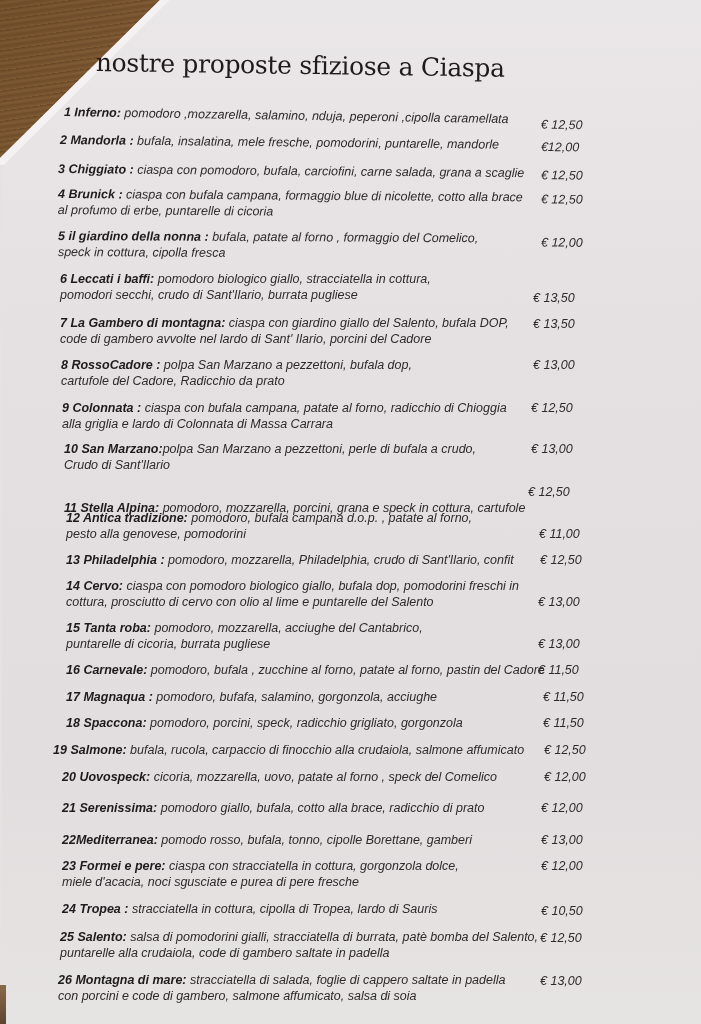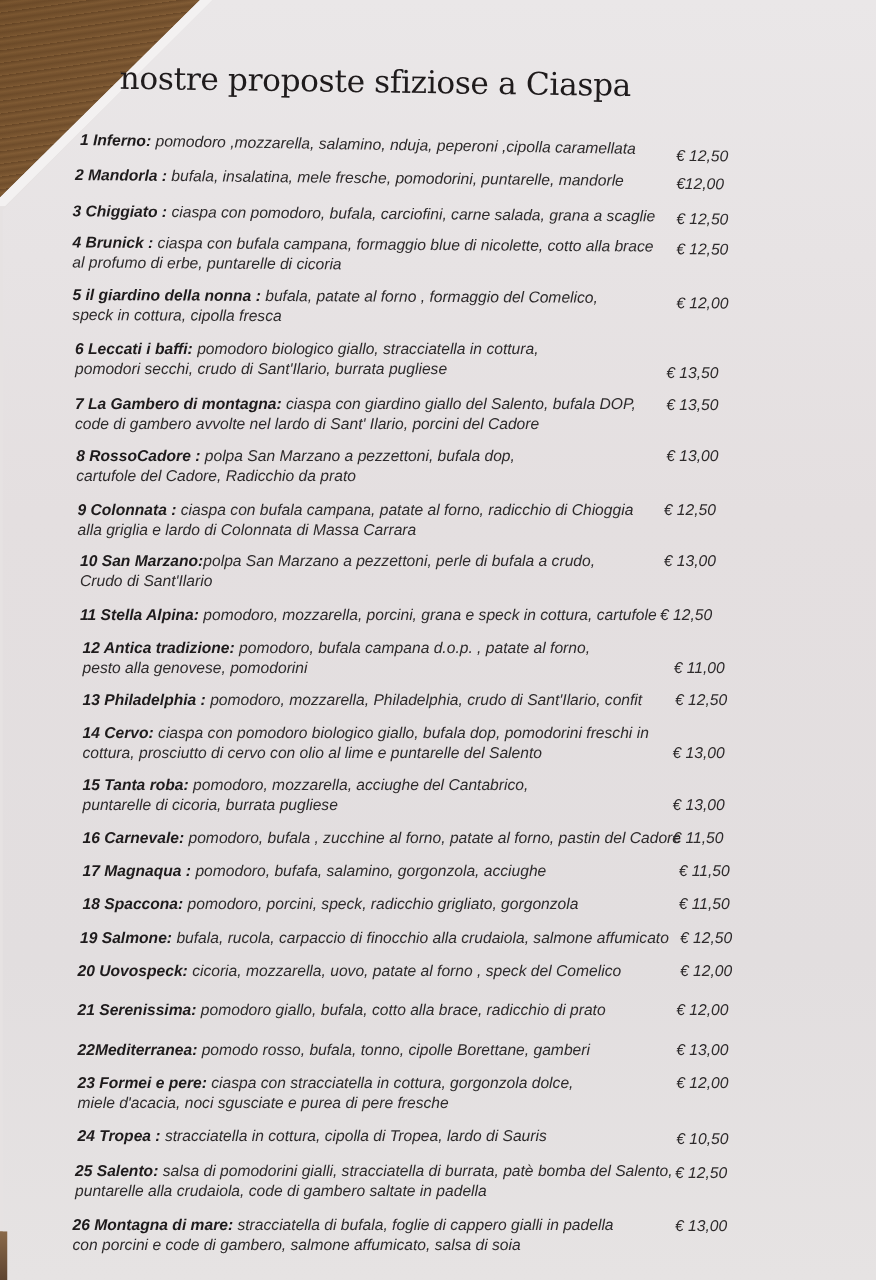--- a/index.html
+++ b/index.html
@@ -117,21 +117,21 @@
     <span class="price" style="left:531px; top:0px;">€ 12,50</span>
   </div>
 
   <div class="item" style="top:441px;">
     <span class="text" style="left:64px;"><span class="name">10 San Marzano:</span><span class="desc">polpa San Marzano a pezzettoni, perle di bufala a crudo,</span></span>
     <span class="line2" style="left:64px; top:16px;">Crudo di Sant'Ilario</span>
     <span class="price" style="left:531px; top:0px;">€ 13,00</span>
   </div>
 
   <div class="item" style="top:484px;">
-    <span class="text" style="left:64px;"><span class="name">11 Stella Alpina:</span><span class="desc"> pomodoro, mozzarella, porcini, grana e speck in cottura, cartufole</span></span>
+    <span class="text" style="left:64px;margin-top:16px;"><span class="name">11 Stella Alpina:</span><span class="desc"> pomodoro, mozzarella, porcini, grana e speck in cottura, cartufole</span></span>
     <span class="price" style="left:528px; top:0px;">€ 12,50</span>
   </div>
 
   <div class="item" style="top:510px;">
     <span class="text" style="left:66px;"><span class="name">12 Antica tradizione:</span><span class="desc"> pomodoro, bufala campana d.o.p. , patate al forno,</span></span>
     <span class="line2" style="left:66px; top:16px;">pesto alla genovese, pomodorini</span>
     <span class="price" style="left:539px; top:16px;">€ 11,00</span>
   </div>
 
   <div class="item" style="top:552px;">
@@ -160,21 +160,21 @@
     <span class="text" style="left:66px;"><span class="name">17 Magnaqua :</span><span class="desc"> pomodoro, bufafa, salamino, gorgonzola, acciughe</span></span>
     <span class="price" style="left:543px; top:0px;">€ 11,50</span>
   </div>
 
   <div class="item" style="top:715px;">
     <span class="text" style="left:66px;"><span class="name">18  Spaccona:</span><span class="desc">  pomodoro, porcini, speck, radicchio grigliato, gorgonzola</span></span>
     <span class="price" style="left:543px; top:0px;">€ 11,50</span>
   </div>
 
   <div class="item" style="top:742px;">
-    <span class="text" style="left:64px;"><span class="name">19 Salmone:</span><span class="desc"> bufala, rucola, carpaccio di finocchio alla crudaiola, salmone affumicato</span></span>
+    <span class="text" style="left:53px;"><span class="name">19 Salmone:</span><span class="desc"> bufala, rucola, carpaccio di finocchio alla crudaiola, salmone affumicato</span></span>
     <span class="price" style="left:544px; top:0px;">€ 12,50</span>
   </div>
 
   <div class="item" style="top:769px;">
     <span class="text" style="left:62px;"><span class="name">20 Uovospeck:</span><span class="desc"> cicoria, mozzarella, uovo, patate al forno , speck del Comelico</span></span>
     <span class="price" style="left:544px; top:0px;">€ 12,00</span>
   </div>
 
   <div class="item" style="top:800px;">
     <span class="text" style="left:62px;"><span class="name">21 Serenissima:</span><span class="desc"> pomodoro giallo, bufala, cotto alla brace, radicchio di prato</span></span>
@@ -197,17 +197,17 @@
     <span class="price" style="left:541px; top:2px;">€ 10,50</span>
   </div>
 
   <div class="item" style="top:929px;">
     <span class="text" style="left:60px;"><span class="name">25 Salento:</span><span class="desc"> salsa di pomodorini gialli, stracciatella di burrata, patè bomba del Salento,</span></span>
     <span class="line2" style="left:60px; top:16px;">puntarelle alla crudaiola, code di gambero saltate in padella</span>
     <span class="price" style="left:540px; top:1px;">€ 12,50</span>
   </div>
 
   <div class="item" style="top:972px;">
-    <span class="text" style="left:58px;"><span class="name">26 Montagna di mare:</span><span class="desc"> stracciatella di bufala, foglie di cappero gialli in padella</span></span>
+    <span class="text" style="left:58px;"><span class="name">26 Montagna di mare:</span><span class="desc"> stracciatella di salada, foglie di cappero saltate in padella</span></span>
     <span class="line2" style="left:58px; top:16px;">con porcini e code di gambero, salmone affumicato, salsa di soia</span>
     <span class="price" style="left:540px; top:1px;">€ 13,00</span>
   </div>
 </div>
 
 </body></html>

